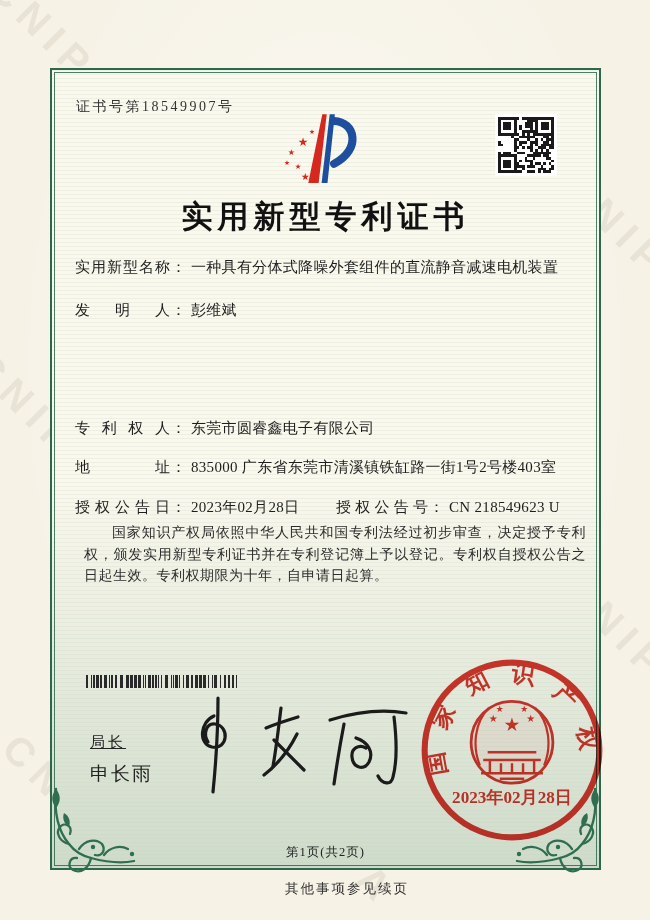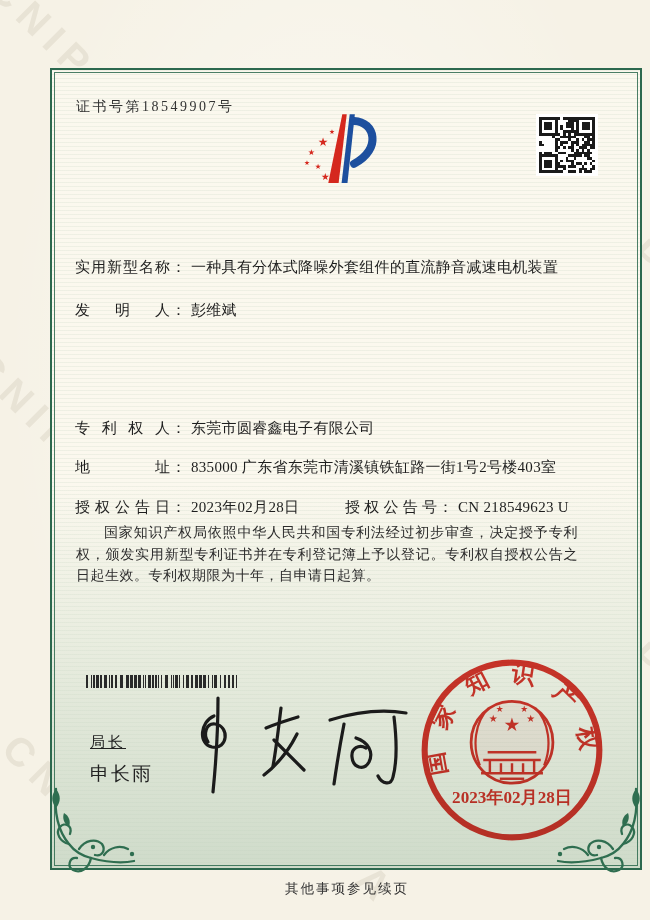--- a/index.html
+++ b/index.html
@@ -23,45 +23,44 @@
     border:9px solid rgba(185,196,178,0.28);
   }
   
   .frame{
     position:absolute;left:50px;top:68px;width:547px;height:798px;
     border:2px solid #2c684e;
     background:
       linear-gradient(180deg, rgba(214,226,208,0) 52%, rgba(203,218,199,0.38) 72%, rgba(190,208,188,0.72) 100%),
       repeating-linear-gradient(180deg, rgba(125,162,136,0.10) 0px, rgba(125,162,136,0.10) 1px, rgba(0,0,0,0) 1px, rgba(0,0,0,0) 4px),
       #fbf8ee;
-    padding-left: 41px;
   }
   .frame::before{
     content:"";position:absolute;inset:2px;border:1px solid rgba(44,104,78,0.85);pointer-events:none;
   }
   
   .cert-no{position:absolute;left:24px;top:28px;font-size:14px;letter-spacing:2.5px;color:#333;}
   .logo{position:absolute;left:50%;top:34px;transform:translateX(-50%);width:96px;height:90px;}
   .qr{position:absolute;right:42px;top:44px;width:56px;height:56px;background:#fff;padding:3px;}
   .title{
     position:absolute;left:0;right:0;top:126px;text-align:center;
     font-size:31px;font-weight:bold;letter-spacing:5px;color:#111;
   }
   
   .frow{position:absolute;left:23px;right:14px;font-size:15px;color:#1e1e1e;white-space:nowrap;}
   .flabel{
     display:inline-block;width:95px;text-align:justify;text-align-last:justify;
     vertical-align:top;color:#1e1e1e;
   }
   .fcolon{display:inline-block;margin:0 5px 0 1px;}
   .fvalue{letter-spacing:0.3px;}
-  .grp2{display:inline-block;margin-left:42px;}
+  .grp2{display:inline-block;margin-left:33px;}
   .grp2 .flabel{width:92px;}
   
-  .paras{position:absolute;left:24px;top:452px;width:502px;}
+  .paras{position:absolute;left:32px;top:452px;width:502px;}
   .paras p{
     margin:0 0 9px 0;font-size:14px;line-height:21.5px;text-align:justify;
     text-indent:2em;color:#2c2c2c;letter-spacing:0.5px;
   }
   
   .barcode{position:absolute;left:34px;top:605px;width:153px;height:13px;}
   .signer-title{position:absolute;left:38px;top:663px;font-family:"Liberation Sans","DejaVu Sans",sans-serif;font-size:15px;letter-spacing:3px;color:#222;text-decoration:underline;}
   .signer-name{position:absolute;left:38px;top:691px;font-family:"Liberation Sans","DejaVu Sans",sans-serif;font-size:19px;letter-spacing:2px;color:#222;}
   .sig{position:absolute;left:132px;top:622px;width:228px;height:105px;}
   .seal{position:absolute;left:366px;top:586px;width:188px;height:188px;mix-blend-mode:multiply;}
@@ -252,20 +251,21 @@
       <rect x="1" y="1" width="5" height="5" fill="#fff"></rect>
       <rect x="2" y="2" width="3" height="3" fill="#1a1a1a"></rect>
       <rect x="14" y="0" width="7" height="7" fill="#1a1a1a"></rect>
       <rect x="15" y="1" width="5" height="5" fill="#fff"></rect>
       <rect x="16" y="2" width="3" height="3" fill="#1a1a1a"></rect>
       <rect x="0" y="14" width="7" height="7" fill="#1a1a1a"></rect>
       <rect x="1" y="15" width="5" height="5" fill="#fff"></rect>
       <rect x="2" y="16" width="3" height="3" fill="#1a1a1a"></rect>
     </svg>
 
+  <div class="title">实用新型专利证书</div>
 
   <div class="frow" style="top:188px;">
     <span class="flabel">实用新型名称</span><span class="fcolon">：</span><span class="fvalue">一种具有分体式降噪外套组件的直流静音减速电机装置</span>
   </div>
   <div class="frow" style="top:231px;">
     <span class="flabel">发明人</span><span class="fcolon">：</span><span class="fvalue">彭维斌</span>
   </div>
   <div class="frow" style="top:349px;font-family:Liberation Mono, monospace;">
     <span class="flabel">专利权人</span><span class="fcolon">：</span><span class="fvalue">东莞市圆睿鑫电子有限公司</span>
   </div>
@@ -362,20 +362,21 @@
     <g fill="#d9261c" font-family="'DejaVu Sans',sans-serif" text-anchor="middle">
       <text x="85" y="68" font-size="17">★</text>
       <text x="68" y="60" font-size="9">★</text>
       <text x="102" y="60" font-size="9">★</text>
       <text x="74" y="51" font-size="8">★</text>
       <text x="96" y="51" font-size="8">★</text>
     </g>
     <text x="85" y="133" font-size="15.5" text-anchor="middle" fill="#d9261c" font-weight="bold" font-family="'Liberation Serif',serif">2023年02月28日</text>
   </svg>
 
+  <div class="page-no">第1页(共2页)</div>
 
   <svg class="flourish bl" viewBox="0 0 92 97">
     <g stroke="#2f6e50" stroke-width="2.3" fill="none" stroke-linecap="round">
       <path d="M12,6 C10,28 14,48 25,61 C31,69 39,73 47,75"></path>
       <path d="M25,61 C16,59 11,50 16,44 C20,39 29,42 26,51"></path>
       <path d="M47,75 C62,79 76,81 90,78"></path>
       <path d="M47,75 C45,85 37,91 29,87 C23,84 25,74 33,75"></path>
       <path d="M35,66 C41,57 52,55 58,61 C62,67 58,74 51,72"></path>
       <path d="M60,72 C66,64 76,62 84,66"></path>
     </g>

